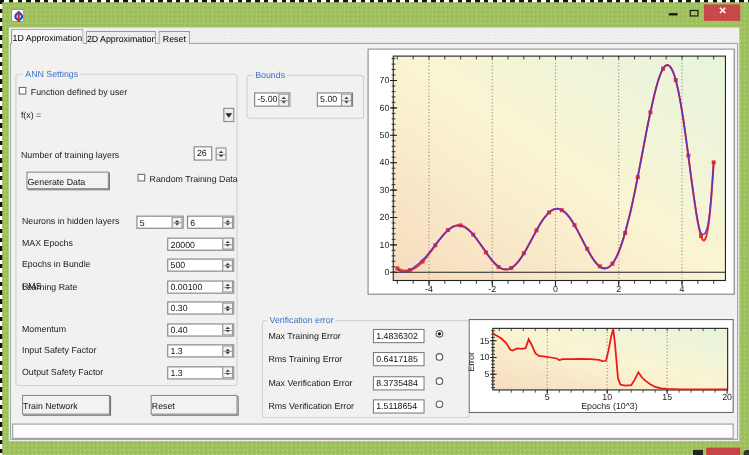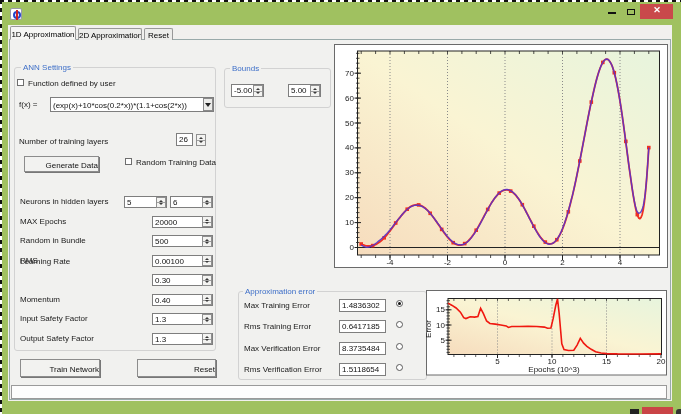--- a/index.html
+++ b/index.html
@@ -3,21 +3,21 @@
 *{margin:0;padding:0;box-sizing:border-box}
 body{width:681px;height:414px;overflow:hidden;font-family:"Liberation Sans",sans-serif;background:#fff}
 #win{position:absolute;left:0;top:0;width:681px;height:414px;background:#a0c160;background-image:radial-gradient(circle 1px at 1px 1px,#c8e47c 50%,transparent 55%),radial-gradient(circle 0.8px at 3px 3px,#8aab4c 45%,transparent 55%);background-size:4px 4px}
 .dash-t{position:absolute;left:0;top:0;width:681px;height:2px;background:repeating-linear-gradient(90deg,#111 0 4px,#fff 4px 8px)}
 .dash-l{position:absolute;left:0;top:0;width:2px;height:414px;background:repeating-linear-gradient(180deg,#111 0 4px,#fff 4px 8px)}
 #client{position:absolute;left:8px;top:25px;width:664px;height:376px;background:#f1f0ee;background-image:radial-gradient(circle 0.8px at 1px 1px,#dddcda 45%,transparent 55%);background-size:3px 3px}
 .lbl{position:absolute;font-size:8px;color:#1a1a1a;white-space:nowrap}
 .blbl{position:absolute;font-size:8px;color:#3e6fc8;white-space:nowrap;background:#f1f1ef;padding:0 2px}
 .grp{position:absolute;border:1px solid #d2d2d2;border-radius:3px}
 .fld{position:absolute;background:#fff;border:1px solid #7e7e7e;font-size:8px;color:#111;padding:1px 0 0 2px}
-.btn{position:absolute;background:#f2f2f0;border:1px solid #8c8c8c;box-shadow:1px 1px 0 #777;font-size:8px;color:#111;text-align:right}
+.btn{position:absolute;background:#f2f2f0;border:1px solid #8c8c8c;box-shadow:1px 1px 0 #777;font-size:8px;color:#111;text-align:left}
 .cb{position:absolute;width:7px;height:7px;background:#fff;border:1px solid #6e6e6e}
 .updown{position:absolute;width:10px;background:#f3f3f1;border:1px solid #909090}
 .ud-t{position:absolute;left:50%;transform:translateX(-50%);width:0;height:0;border-left:2px solid transparent;border-right:2px solid transparent}
 .radio{position:absolute;width:7px;height:7px;border-radius:50%;background:#fff;border:1px solid #5a5a5a}
 </style></head><body>
 <div id="win">
 <div class="dash-t"></div>
     <div class="dash-l"></div>
 <div style="position:absolute;left:10px;top:8px;width:12px;height:12px;background:#fff;border:1px solid #99a;border-radius:2px">
       <div style="position:absolute;left:2px;top:1.5px;width:8px;height:8px;border-radius:50%;border:2px solid #2244cc"></div>
@@ -30,21 +30,20 @@
 <div id="client"></div>
 <div style="position:absolute;left:9px;top:39px;width:662px;height:361px;border:1px solid #9aa;background:#f1f1ef"></div>
 <div style="position:absolute;left:10px;top:26px;width:66px;height:14px;background:#f6f6f4;border:1px solid #999;border-bottom:1px solid #f1f1ef;border-radius:2px 2px 0 0;font-size:8px;text-align:center;padding-top:3px;white-space:nowrap;overflow:hidden">1D Approximation</div>
 <div style="position:absolute;left:78px;top:28px;width:64px;height:12px;background:#ececea;border:1px solid #999;border-bottom:none;border-radius:2px 2px 0 0;font-size:8px;text-align:center;padding-top:2px;white-space:nowrap;overflow:hidden">2D Approximation</div>
 <div style="position:absolute;left:144px;top:28px;width:29px;height:12px;background:#ececea;border:1px solid #999;border-bottom:none;border-radius:2px 2px 0 0;font-size:8px;text-align:center;padding-top:2px;white-space:nowrap">Reset</div>
 <div class="grp" style="left:14px;top:67px;width:202px;height:284px"></div>
 <div class="blbl" style="left:21px;top:63px">ANN Settings</div>
 <div class="cb" style="left:17px;top:79px"></div>
 <div class="lbl" style="left:28px;top:79px">Function defined by user</div>
 <div class="lbl" style="left:19px;top:100px">f(x) =</div>
-<div class="fld" style="left:50px;top:97px;width:164px;height:15px;padding-top:3px">(exp(x)+10*cos(0.2*x))*(1.1+cos(2*x))</div>
 <div style="position:absolute;left:203px;top:98px;width:10px;height:13px;background:#ececea;border:1px solid #8a8a8a"></div>
 <div style="position:absolute;left:205px;top:103px;width:0;height:0;border-left:3px solid transparent;border-right:3px solid transparent;border-top:4px solid #222"></div>
 <div class="lbl" style="left:19px;top:137px">Number of training layers</div>
 <div class="fld" style="left:176px;top:133px;width:17px;height:13px">26</div>
 <div class="updown" style="left:196px;top:133.5px;height:12px">
       <div class="ud-t" style="top:2px;border-bottom:2.5px solid #3a3a3a"></div>
       <div style="position:absolute;left:0;right:0;top:50%;height:1px;background:#a0a0a0"></div>
       <div class="ud-t" style="bottom:2px;border-top:2.5px solid #3a3a3a"></div>
     </div>
 <div class="btn" style="left:24px;top:156px;width:75px;height:16px;padding-top:4px">Generate Data</div>
@@ -63,21 +62,21 @@
       <div style="position:absolute;left:0;right:0;top:50%;height:1px;background:#a0a0a0"></div>
       <div class="ud-t" style="bottom:2px;border-top:2.5px solid #3a3a3a"></div>
     </div>
 <div class="lbl" style="left:20px;top:216.5px">MAX Epochs</div>
 <div class="fld" style="left:152px;top:215.5px;width:61px;height:12px">20000</div>
     <div class="updown" style="left:202px;top:216.0px;height:11px">
       <div class="ud-t" style="top:2px;border-bottom:2.5px solid #3a3a3a"></div>
       <div style="position:absolute;left:0;right:0;top:50%;height:1px;background:#a0a0a0"></div>
       <div class="ud-t" style="bottom:2px;border-top:2.5px solid #3a3a3a"></div>
     </div>
-<div class="lbl" style="left:20px;top:236.0px">Random in Bundle</div>
+<div class="lbl" style="left:20px;top:236.0px">Epochs in Bundle</div>
 <div class="fld" style="left:152px;top:235.0px;width:61px;height:12px">500</div>
     <div class="updown" style="left:202px;top:235.5px;height:11px">
       <div class="ud-t" style="top:2px;border-bottom:2.5px solid #3a3a3a"></div>
       <div style="position:absolute;left:0;right:0;top:50%;height:1px;background:#a0a0a0"></div>
       <div class="ud-t" style="bottom:2px;border-top:2.5px solid #3a3a3a"></div>
     </div>
 <div class="lbl" style="left:20px;top:255.5px">RMS</div>
 <div class="fld" style="left:152px;top:254.5px;width:61px;height:12px">0.00100</div>
     <div class="updown" style="left:202px;top:255.0px;height:11px">
       <div class="ud-t" style="top:2px;border-bottom:2.5px solid #3a3a3a"></div>
@@ -123,21 +122,21 @@
       <div style="position:absolute;left:0;right:0;top:50%;height:1px;background:#a0a0a0"></div>
       <div class="ud-t" style="bottom:2px;border-top:2.5px solid #3a3a3a"></div>
     </div>
 <div class="fld" style="left:288px;top:84px;width:33px;height:13px">5.00</div>
 <div class="updown" style="left:310px;top:84.5px;height:12px">
       <div class="ud-t" style="top:2px;border-bottom:2.5px solid #3a3a3a"></div>
       <div style="position:absolute;left:0;right:0;top:50%;height:1px;background:#a0a0a0"></div>
       <div class="ud-t" style="bottom:2px;border-top:2.5px solid #3a3a3a"></div>
     </div>
 <div class="grp" style="left:238px;top:291px;width:189px;height:89px"></div>
-<div class="blbl" style="left:243px;top:287px">Approximation error</div>
+<div class="blbl" style="left:243px;top:287px">Verification error</div>
 <div class="lbl" style="left:244px;top:301.0px">Max Training Error</div>
 <div class="fld" style="left:339px;top:299.0px;width:47px;height:13px">1.4836302</div>
 <div class="radio" style="left:396px;top:300.0px"></div>
 <div style="position:absolute;left:398px;top:302.0px;width:3px;height:3px;border-radius:50%;background:#111"></div>
 <div class="lbl" style="left:244px;top:322.3px">Rms Training Error</div>
 <div class="fld" style="left:339px;top:320.3px;width:47px;height:13px">0.6417185</div>
 <div class="radio" style="left:396px;top:321.3px"></div>
 <div class="lbl" style="left:244px;top:343.6px">Max Verification Error</div>
 <div class="fld" style="left:339px;top:341.6px;width:47px;height:13px">8.3735484</div>
 <div class="radio" style="left:396px;top:342.6px"></div>

